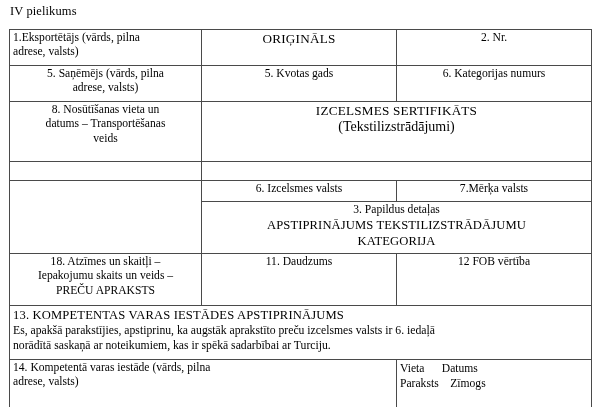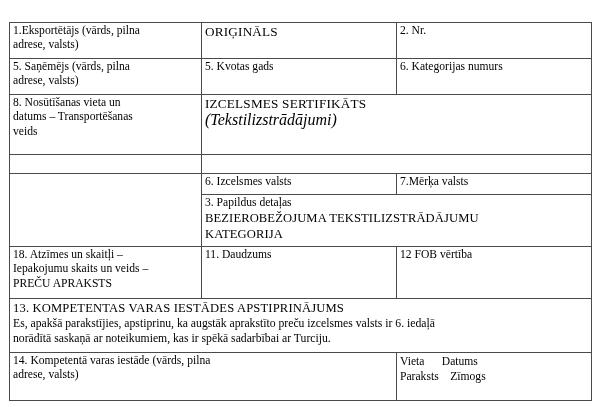--- a/index.html
+++ b/index.html
@@ -30,36 +30,36 @@
     font-size: 12.5px;
     line-height: 16px;
     letter-spacing: .1px;
     white-space: nowrap;
   }
 
   
   .form-table {
     position: absolute;
     left: 9px;
-    top: 22px;
+    top: 29px;
     width: 582px;
     border-collapse: collapse;
     table-layout: fixed;
     font-size: 11.6px;
     line-height: 14.4px;
   }
   .form-table td {
     border: 1px solid #4a4a4a;
     padding: 1px 3px 2px 3px;
     vertical-align: top;
     font-weight: normal;
   }
 
   
-  .c   { text-align: left; }
+  .c   { text-align: center; }
   .l   { text-align: left; }
   .blk { display: block; }
 
   
   .cell-1       { height: 32px; }
   .cell-orig    { height: 32px; }
   .cell-2       { height: 32px; margin-left: 27px; }
   .cell-5       { height: 32px; }
   .cell-3       { height: 32px; }
   .cell-4       { height: 32px; }
@@ -77,23 +77,22 @@
   .cell-14      { height: 44px; }
   .cell-sig     { height: 44px; }
 
   
   .doc-title {
     font-size: 13.2px;
     line-height: 16px;
     letter-spacing: .2px;
   }
   .doc-subtitle {
-    font-size: 16px;
+    font-size: 14px;
     line-height: 15px;
-    font-style: italic;
   }
 
   
   .sec9-num  { font-size: 11.6px; }
   .sec9-main {
     font-size: 12.6px;
     line-height: 16px;
     letter-spacing: .1px;
   }
 
@@ -114,20 +113,21 @@
     font-size: 11.6px;
     line-height: 15px;
     white-space: pre;
   }
 </style>
 </head>
 <body>
 
 <div id="page">
 
+  <div class="doc-heading">IV pielikums</div>
 
   <table class="form-table">
     <colgroup>
       <col style="width:192px">
       <col style="width:195px">
       <col style="width:195px">
     </colgroup>
     <tbody>
 
       <tr>
@@ -179,21 +179,21 @@
           <span class="blk">6. Izcelsmes valsts</span>
         </td>
         <td class="cell-7 c">
           <span class="blk">7.Mērķa valsts</span>
         </td>
       </tr>
 
       <tr>
         <td class="cell-9 c" colspan="2">
           <span class="blk sec9-num">3. Papildus detaļas</span>
-          <span class="blk sec9-main">BEZIEROBEŽOJUMA TEKSTILIZSTRĀDĀJUMU</span>
+          <span class="blk sec9-main">APSTIPRINĀJUMS TEKSTILIZSTRĀDĀJUMU</span>
           <span class="blk sec9-main">KATEGORIJA</span>
         </td>
       </tr>
 
       <tr>
         <td class="cell-10 c">
           <span class="blk">18. Atzīmes un skaitļi –</span>
           <span class="blk">Iepakojumu skaits un veids –</span>
           <span class="blk">PREČU APRAKSTS</span>
         </td>

